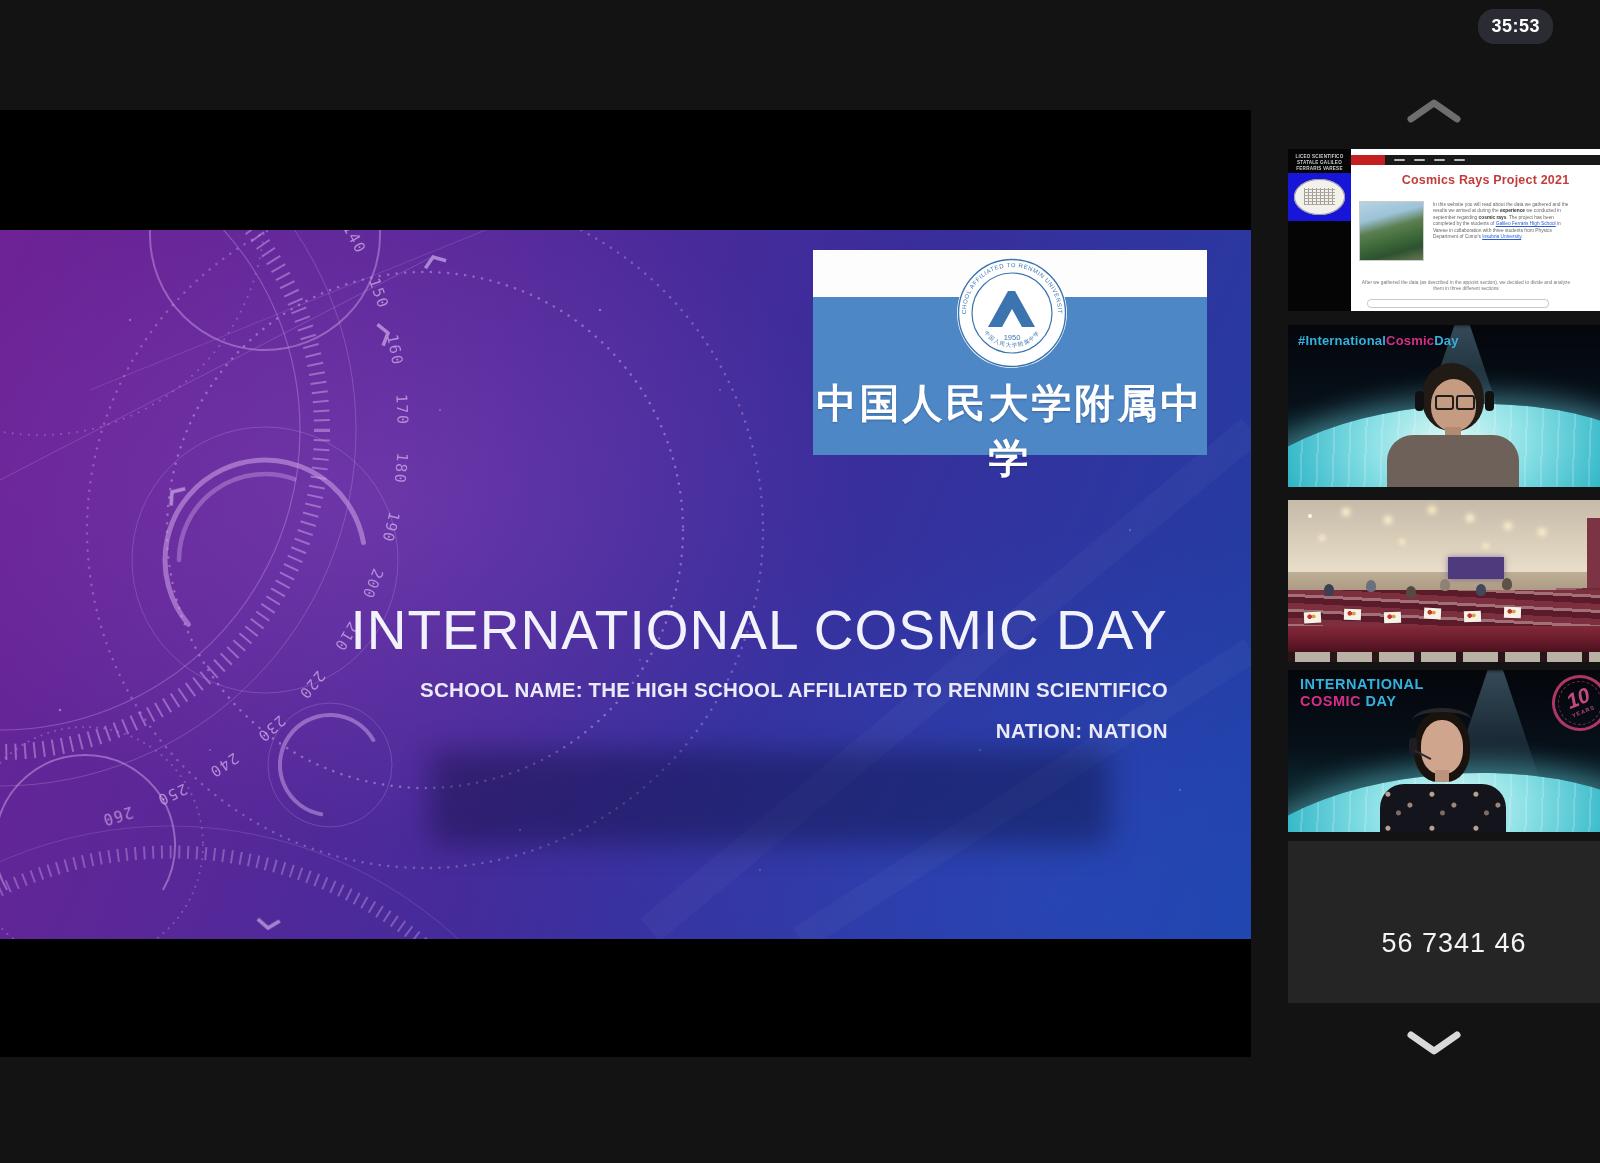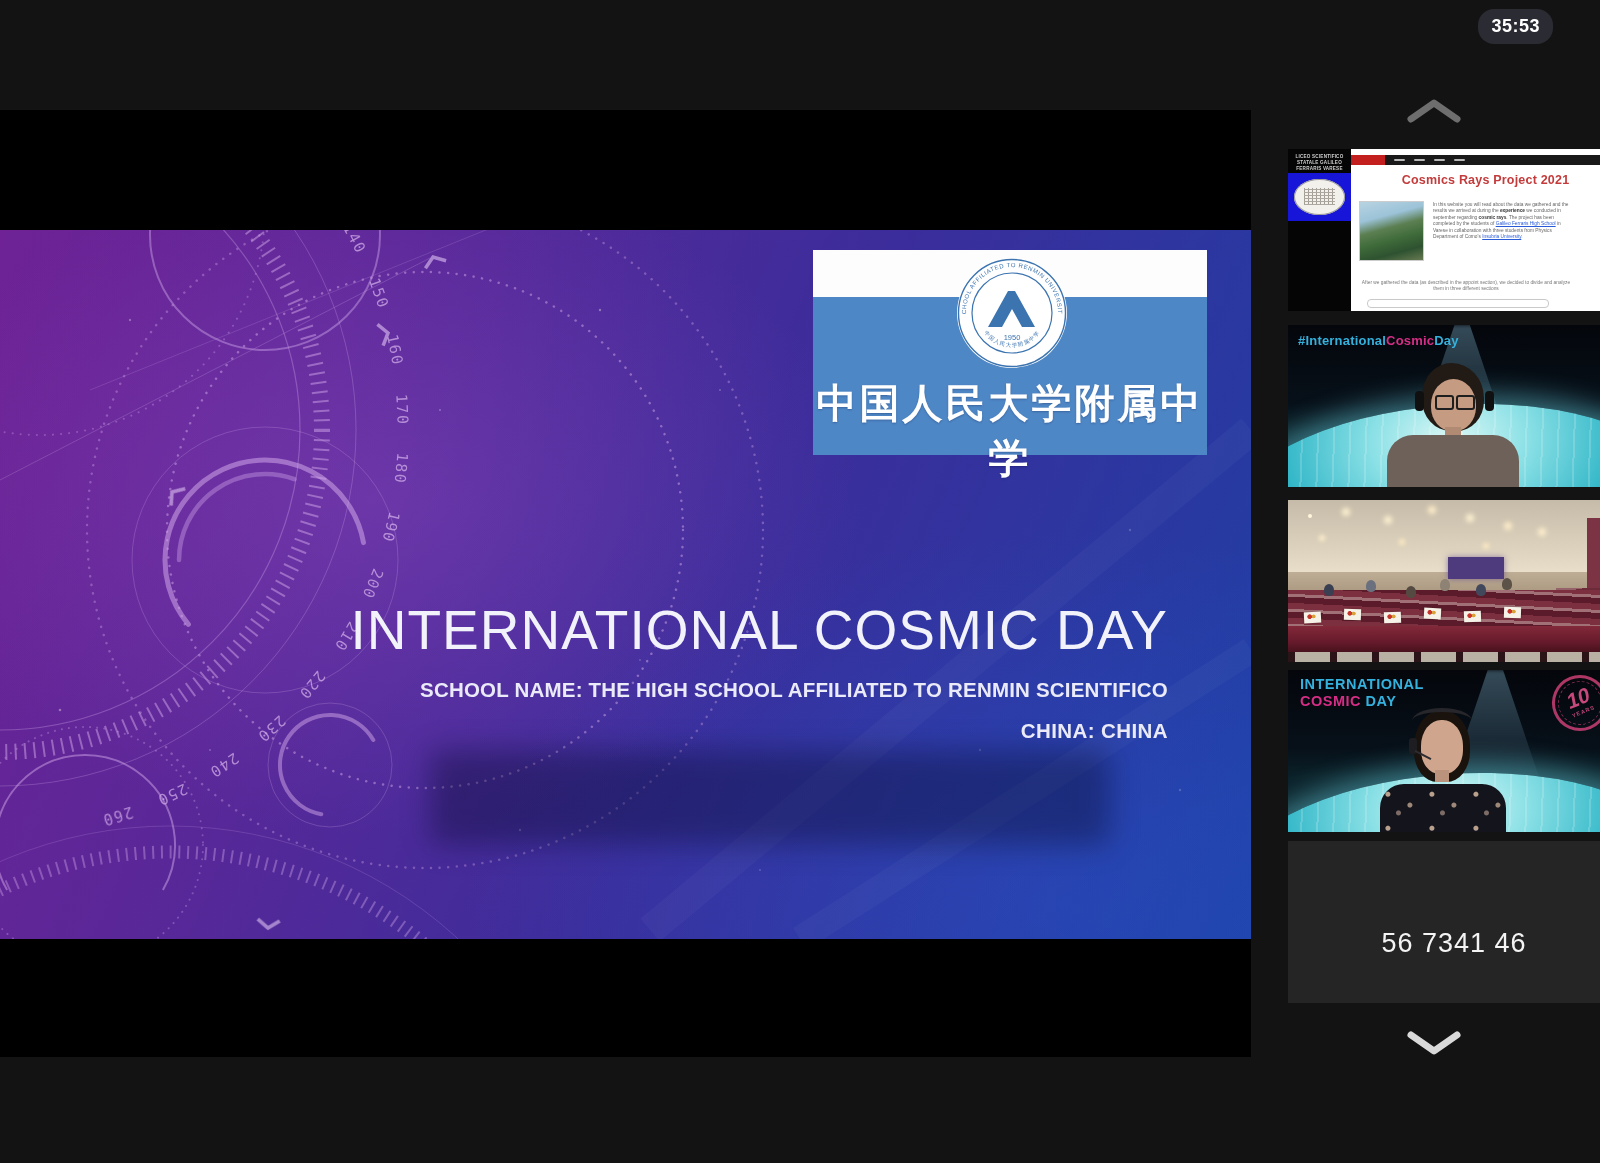--- a/index.html
+++ b/index.html
@@ -247,21 +247,21 @@
             <textPath href="#rimBot" startOffset="50%" text-anchor="middle">中国人民大学附属中学</textPath>
           </text>
           <path d="M -24 14 L -4 -22 L 3 -22 L 23 14 L 10 14 L 0 -4 L -10 14 Z" fill="#3c74b0"></path>
           <text y="27" font-size="7.5" fill="#3c74b0" text-anchor="middle">1950</text>
         </svg>
         <div class="logo-cn">中国人民大学附属中学</div>
       </div>
 
       <div class="slide-title">INTERNATIONAL COSMIC DAY</div>
       <div class="slide-school">SCHOOL NAME: THE HIGH SCHOOL AFFILIATED TO RENMIN SCIENTIFICO</div>
-      <div class="slide-nation">CHINA: CHINA</div>
+      <div class="slide-nation">NATION: NATION</div>
     </div>
   </div>
 
   <svg class="chev up" viewBox="0 0 56 26">
     <polyline points="5,21 28,5 51,21" fill="none" stroke="#6e6e6e" stroke-width="7" stroke-linecap="round" stroke-linejoin="round"></polyline>
   </svg>
 
   <div class="thumb t1">
     <div class="wp-side">
       <div class="wp-side-text">LICEO SCIENTIFICO STATALE GALILEO FERRARIS VARESE</div>

